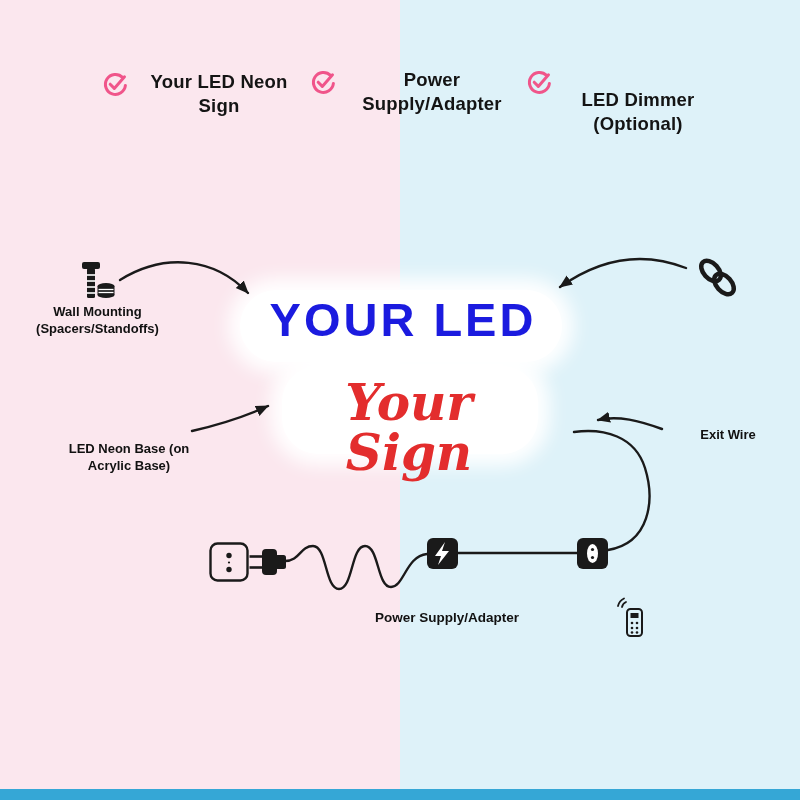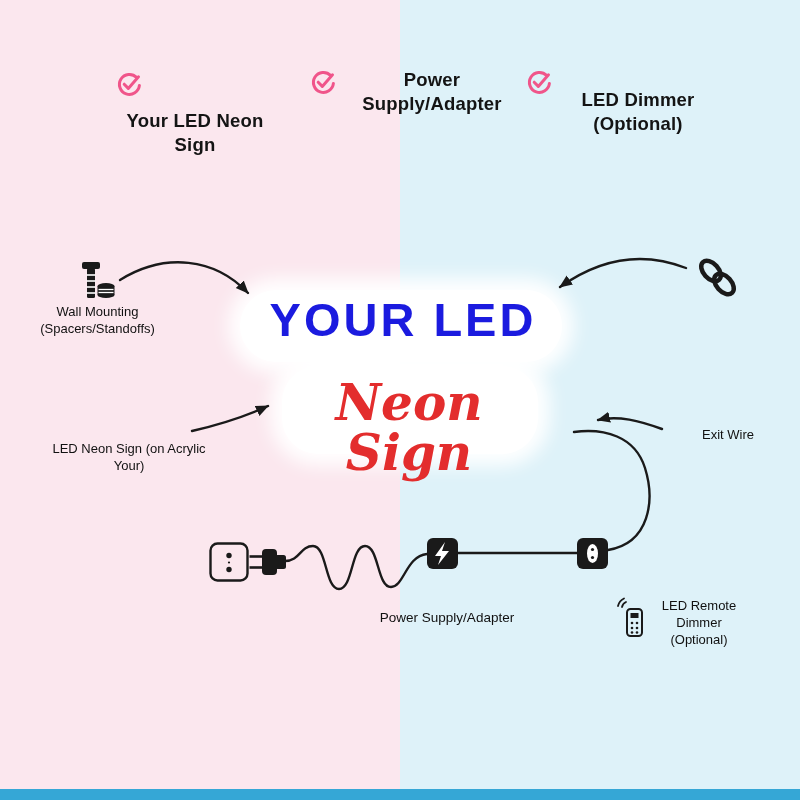--- a/index.html
+++ b/index.html
@@ -18,21 +18,21 @@
   .check-svg{flex:0 0 auto;margin-top:1px;}
   .check-svg .ring,.check-svg .tick{stroke:var(--accent-pink);fill:none;stroke-linecap:round;stroke-linejoin:round;}
   .check-label{display:block;text-align:center;font-size:18.5px;font-weight:600;color:#141414;line-height:1.28;letter-spacing:.2px;}
 
   .blob{position:absolute;background:#fff;border-radius:36px;box-shadow:0 0 18px 12px rgba(255,255,255,.96);}
   .blob1{left:240px;top:290px;width:322px;height:72px;}
   .blob2{left:282px;top:366px;width:256px;height:88px;}
   .sign-line1{position:absolute;left:238px;top:296px;width:330px;text-align:center;font-size:47px;font-weight:700;letter-spacing:3px;color:var(--sign-blue);line-height:1;}
   .sign-line2{position:absolute;left:280px;top:378px;width:258px;text-align:center;font-family:"DejaVu Serif",serif;font-style:italic;font-weight:600;font-size:50px;color:var(--sign-red);line-height:1;}
 
-  .anno{position:absolute;text-align:center;font-size:13px;font-weight:400;color:#111;line-height:1.32;}
+  .anno{position:absolute;text-align:center;font-size:13px;font-weight:700;color:#111;line-height:1.32;}
   .anno-wall{left:20px;top:303px;width:155px;}
   .anno-neon{left:50px;top:440px;width:158px;}
   .anno-chain{left:653px;top:299px;width:125px;}
   .anno-exit{left:683px;top:426px;width:90px;}
   .anno-power{left:358px;top:609px;width:178px;font-size:13.5px;}
   .anno-remote{left:653px;top:597px;width:92px;}
 
   .overlay{position:absolute;left:0;top:0;width:800px;height:800px;pointer-events:none;}
   .ink-stroke{stroke:var(--ink);fill:none;}
   .ink-fill{fill:var(--ink);}
@@ -118,21 +118,21 @@
       <circle cx="637" cy="623" r="1.3" class="ink-fill"></circle>
       <circle cx="632" cy="628" r="1.3" class="ink-fill"></circle>
       <circle cx="637" cy="628" r="1.3" class="ink-fill"></circle>
       <circle cx="632" cy="632.5" r="1.3" class="ink-fill"></circle>
       <circle cx="637" cy="632.5" r="1.3" class="ink-fill"></circle>
       <path d="M 622 607 A 7 7 0 0 1 626 602" class="ink-stroke" stroke-width="1.8" stroke-linecap="round"></path>
       <path d="M 618 606 A 11 11 0 0 1 624 598.5" class="ink-stroke" stroke-width="1.8" stroke-linecap="round"></path>
     </g>
   </svg>
 
-  <div class="check-item" style="left:116px;top:70px;flex-direction:column;">
+  <div class="check-item" style="left:102px;top:70px;">
     <svg class="check-svg" width="27" height="27" viewBox="0 0 27 27">
       <path class="ring" d="M 20.6 6.4 A 10 10 0 1 0 23.4 14.4" stroke-width="3"></path>
       <path class="tick" d="M 8.2 13.2 L 12.3 17.4 L 22.5 5.8" stroke-width="3"></path>
     </svg>
     <span class="check-label" style="width:158px;">Your LED Neon Sign</span>
   </div>
 
   <div class="check-item" style="left:310px;top:68px;">
     <svg class="check-svg" width="27" height="27" viewBox="0 0 27 27">
       <path class="ring" d="M 20.6 6.4 A 10 10 0 1 0 23.4 14.4" stroke-width="3"></path>
@@ -144,20 +144,19 @@
   <div class="check-item" style="left:526px;top:68px;">
     <svg class="check-svg" width="27" height="27" viewBox="0 0 27 27">
       <path class="ring" d="M 20.6 6.4 A 10 10 0 1 0 23.4 14.4" stroke-width="3"></path>
       <path class="tick" d="M 8.2 13.2 L 12.3 17.4 L 22.5 5.8" stroke-width="3"></path>
     </svg>
     <span class="check-label" style="width:148px;margin-top:20px;">LED Dimmer (Optional)</span>
   </div>
 
 
   <div class="sign-line1">YOUR LED</div>
-  <div class="sign-line2">Neon Sign</div>
+  <div class="sign-line2">Your Sign</div>
 
   <div class="anno anno-wall">Wall Mounting (Spacers/Standoffs)</div>
-  <div class="anno anno-neon">LED Neon Sign (on Acrylic Your)</div>
+  <div class="anno anno-neon">LED Neon Base (on Acrylic Base)</div>
   <div class="anno anno-exit">Exit Wire</div>
   <div class="anno anno-power">Power Supply/Adapter</div>
-  <div class="anno anno-remote">LED Remote Dimmer (Optional)</div>
 </div>
 
 </body></html>

